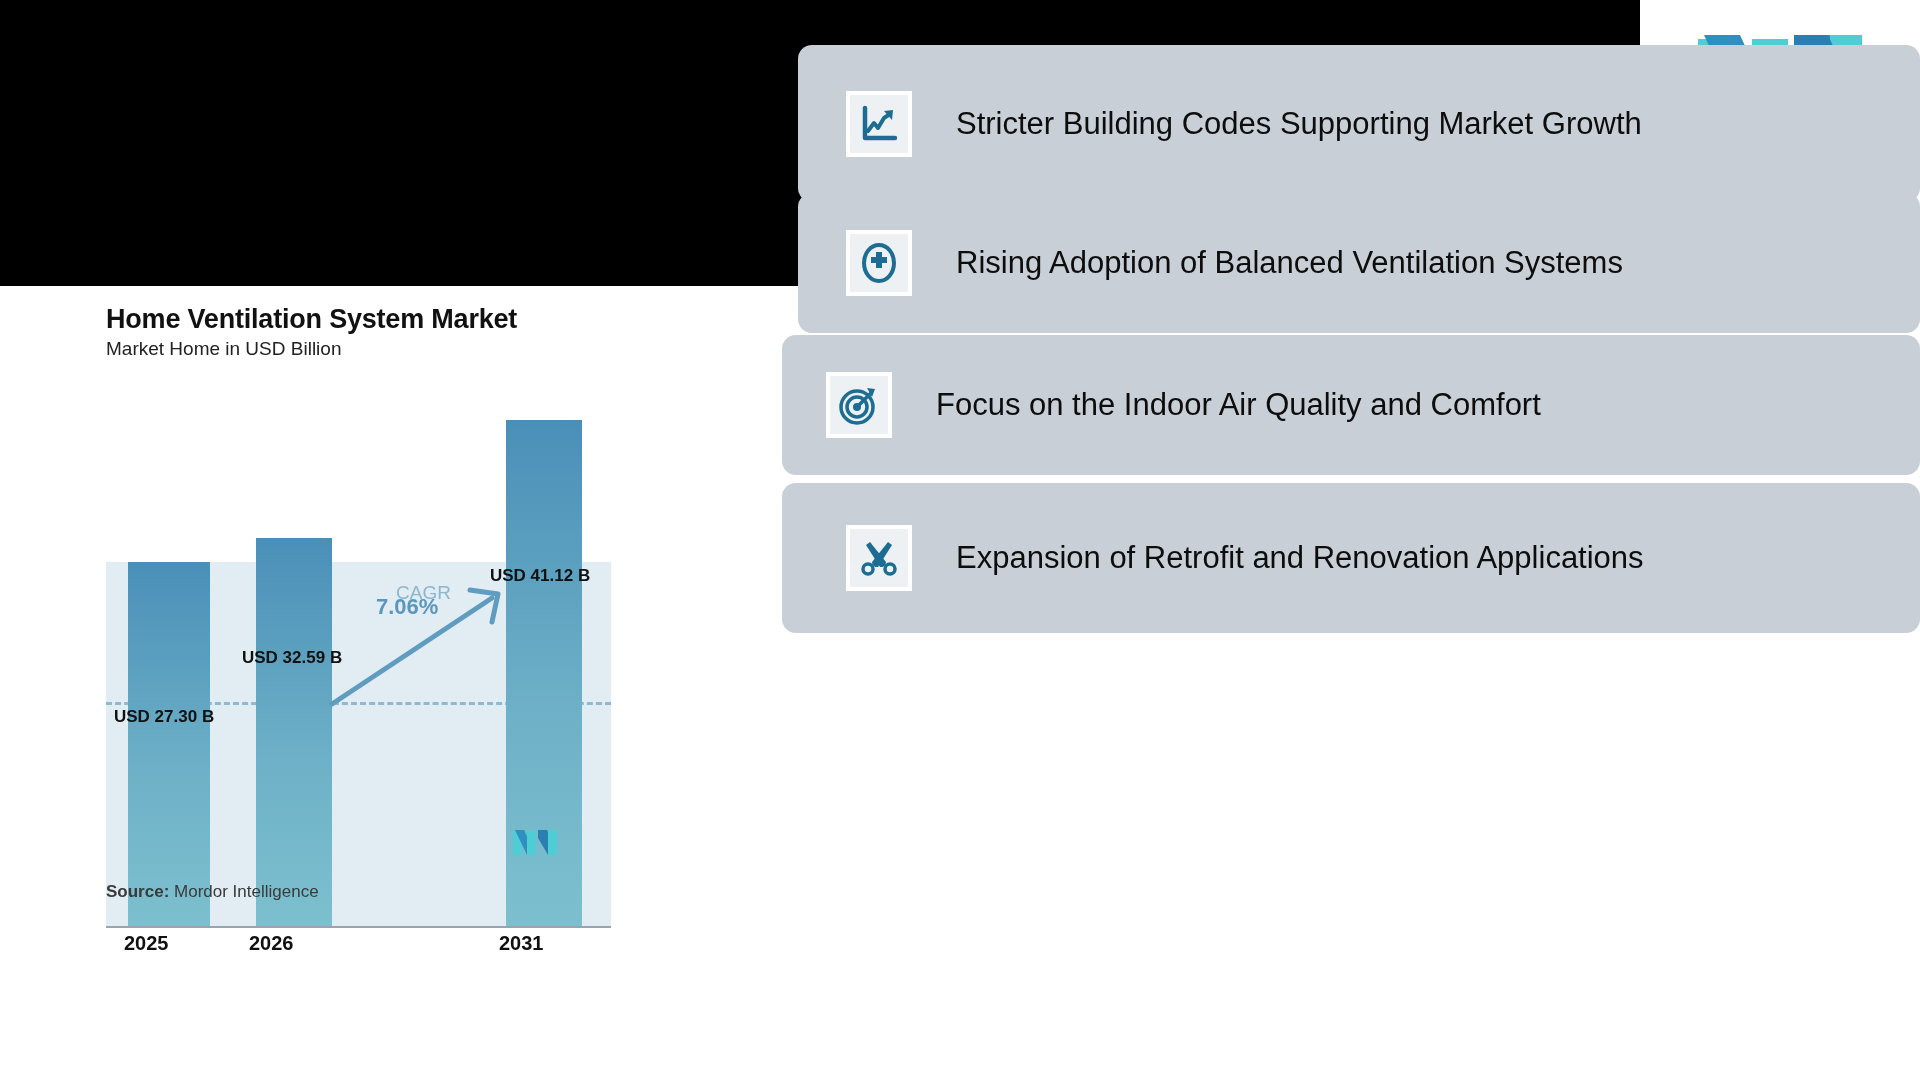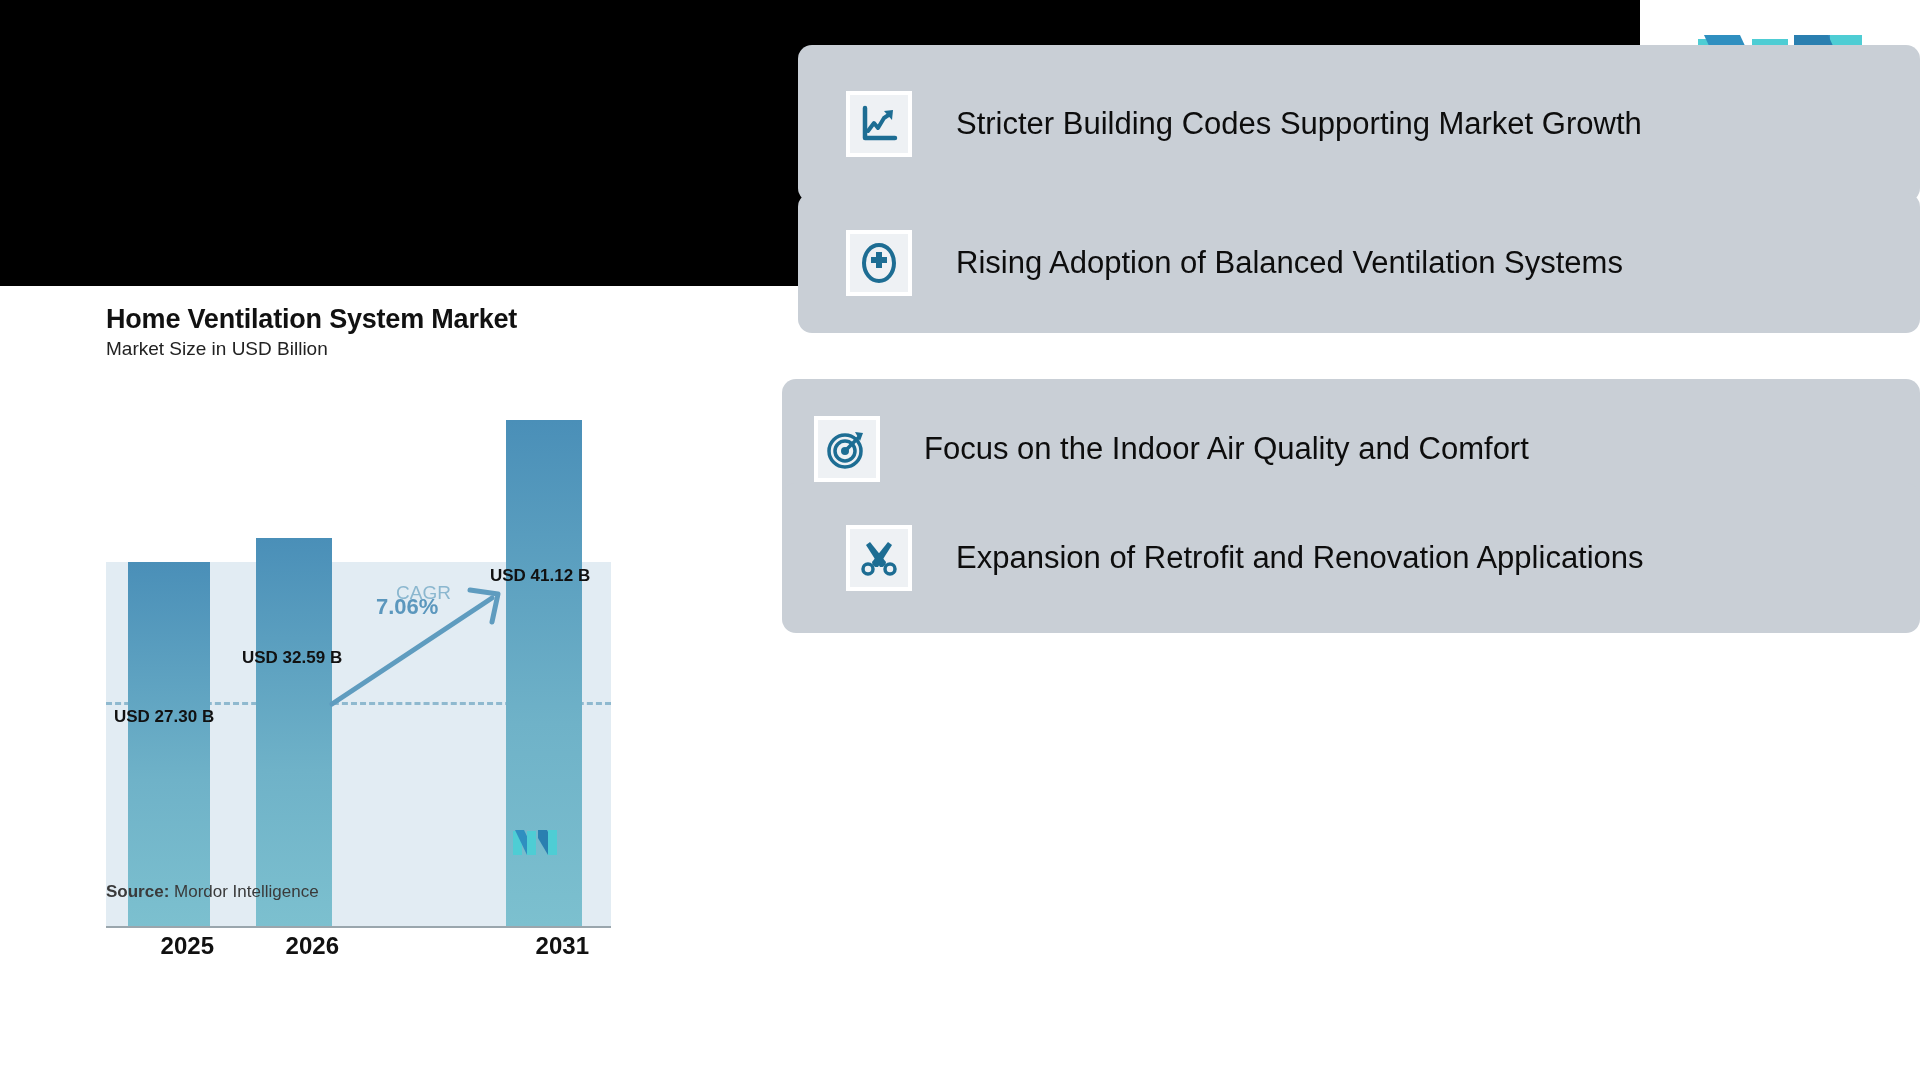--- a/index.html
+++ b/index.html
@@ -43,41 +43,41 @@
   .cagr-word { position:absolute; font-size:19px; color:#8bb7cf; white-space:nowrap; }
   .cagr-val  { position:absolute; font-size:22px; font-weight:bold; color:#5b97bd;
                white-space:nowrap; }
 
   .arrow-svg { position:absolute; left:0; top:0; width:505px; height:500px;
                pointer-events:none; }
 
   .axis { position:absolute; left:0; width:505px; height:2px; background:#9aa6ad; }
 
   .xlabels { position:absolute; left:0; width:505px; }
-  .xlab { position:absolute; font-size:24px; font-weight:bold; color:#111;
-          text-align:right; }
+  .xlab { position:absolute; font-size:20px; font-weight:bold; color:#111;
+          text-align:left; }
 
   .source { position:absolute; left:106px; top:548px; font-size:17px;
             color:#3a3a3a; font-weight:600;margin-top:48px; }
   .source .w { font-weight:400; }
   .src-mark { position:absolute; left:512px; top:542px; width:46px; height:30px; }
 
   
   .callouts { position:absolute; left:782px; top:0px; width:1138px; height:792px; }
   .callout { position:absolute; background:#c9cfd6; border-radius:14px;
              display:flex; align-items:center; }
   .callout .icon-wrap { width:66px; height:66px; background:#eef1f4;
                         border:4px solid #fff; flex:0 0 auto;
                         display:flex; align-items:center; justify-content:center; }
   .callout .ctext { font-size:31px; line-height:1.35; color:#0d0d0d;
                     font-weight:400; }
 
   .c1 { left:16px; top:45px;  width:1122px; height:157px; padding-left:48px; }
   .c2 { left:16px; top:193px; width:1122px; height:140px; padding-left:48px; }
-  .c3 { left:0px;  top:335px; width:1138px; height:140px; padding-left:32px;margin-top:44px; }
+  .c3 { left:0px;  top:335px; width:1138px; height:140px; padding-left:44px; }
   .c4 { left:0px;  top:483px; width:1138px; height:150px; padding-left:64px; }
   .callout .ctext { margin-left:44px; }
 </style>
 </head>
 <body>
 
 <div id="root">
 
   <div class="logo-panel">
     <svg class="logo-mark" viewBox="0 0 172 112">
@@ -90,21 +90,21 @@
       <polygon points="100,4 134,4 168,78 168,104 132,104 100,40" fill="#2a7fb0"></polygon>
     </svg>
     <div class="logo-text">
       <span class="b">Mordor</span><span class="n"> Intelligence</span>
     </div>
   </div>
 
   <div class="chart-card">
 
     <div class="chart-title">Home Ventilation System Market</div>
-    <div class="chart-subtitle">Market Size in USD Billion</div>
+    <div class="chart-subtitle">Market Home in USD Billion</div>
 
     <div class="plot">
 
       <div class="band" style="left:0px;   width:105px; height:364px;"></div>
       <div class="band" style="left:105px; width:121px; height:364px;"></div>
       <div class="band" style="left:226px; width:195px; height:364px;"></div>
       <div class="band" style="left:421px; width:84px;  height:364px;"></div>
 
       <div class="dashline" style="top:276px;"></div>
 

